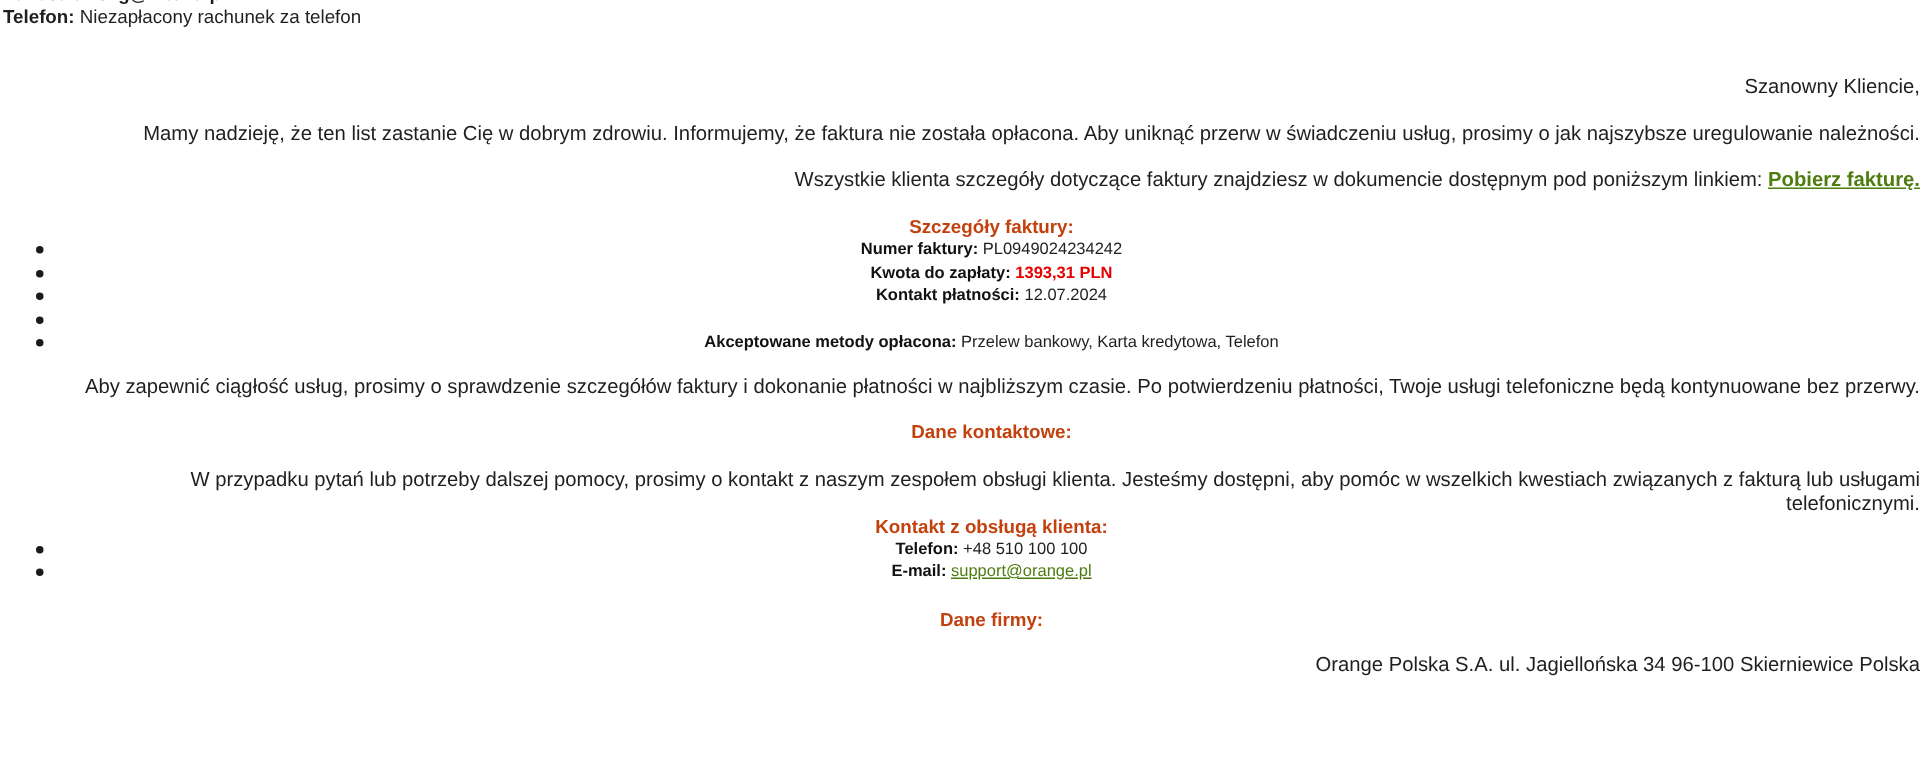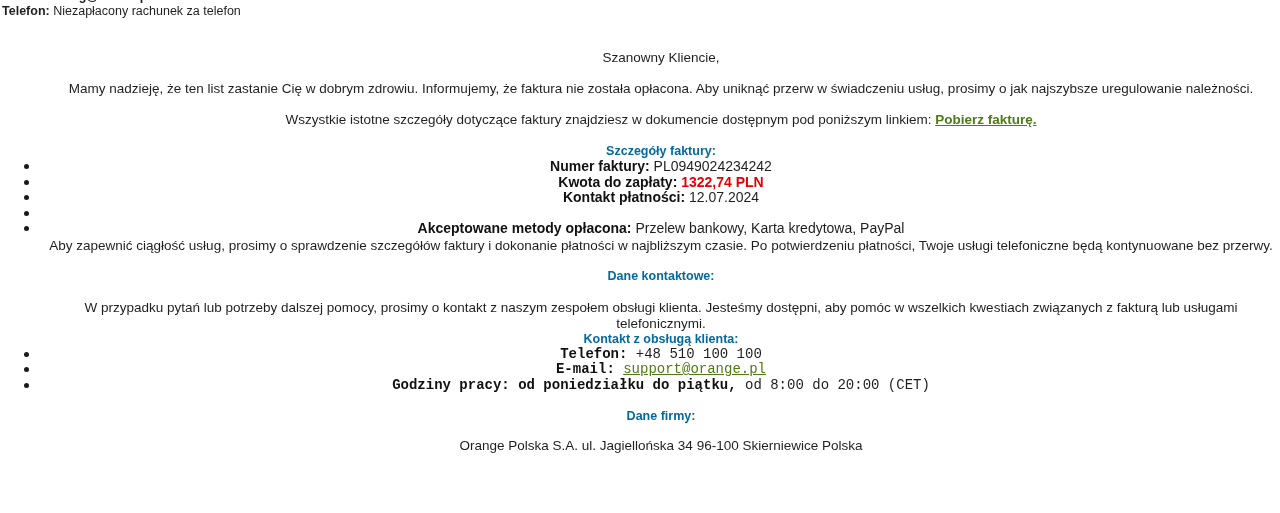--- a/index.html
+++ b/index.html
@@ -26,56 +26,57 @@
   .subject-line .lbl { font-weight: bold; }
 
   
   .content {
     padding-left: 42px;  
     text-align: center;
   }
   .para {
     font-size: 13.5px;
     line-height: 16px;
+    text-align: right;
   }
   .heading {
     font-size: 12.5px;
     line-height: 15px;
     font-weight: bold;
-    color: #0369a1;
+    color: #c2410c;
   }
   .greeting   { margin-top: 31px; }
   .intro      { margin-top: 15px; }
   .link-sent  { margin-top: 15px; }
   .h-invoice  { margin-top: 16px; }
-  .continuity { margin-top: 1px; }
+  .continuity { margin-top: 13px; }
   .h-contact  { margin-top: 15px; }
   .contact-p  { margin-top: 16px; }
   .h-support  { }
   .h-company  { margin-top: 16px; }
   .company    { margin-top: 14px; }
 
   a.link {
     color: #4d7c0f;
     text-decoration: underline;
     cursor: pointer;
   }
   a.link.bold { font-weight: bold; }
 
   
   ul.bullet-list {
     list-style: none;
     text-align: center;
-    font-size: 14px;
+    font-size: 11px;
     line-height: 15.5px;
     margin: 0;
     padding: 0;
   }
   .list-invoice { margin-top: 18px; }
-  .list-support { margin-top: 20px; font-family: Liberation Mono, monospace; }
+  .list-support { margin-top: 20px; }
   ul.bullet-list li {
     position: relative;
     min-height: 15.5px;
   }
   ul.bullet-list li .dot {
     position: absolute;
     left: -18px;          
     top: 5px;
     width: 5px;
     height: 5px;
@@ -96,49 +97,49 @@
   </div>
 </div>
 
 <div class="content">
 
   <div class="para greeting">Szanowny Kliencie,</div>
 
   <div class="para intro">Mamy nadzieję, że ten list zastanie Cię w dobrym zdrowiu. Informujemy, że faktura nie została opłacona. Aby uniknąć przerw w świadczeniu usług, prosimy o jak najszybsze uregulowanie należności.</div>
 
   <div class="para link-sent">
-    <span>Wszystkie istotne szczegóły dotyczące faktury znajdziesz w dokumencie dostępnym pod poniższym linkiem:</span>
+    <span>Wszystkie klienta szczegóły dotyczące faktury znajdziesz w dokumencie dostępnym pod poniższym linkiem:</span>
     <a class="link bold">Pobierz fakturę.</a>
   </div>
 
   <div class="heading h-invoice">Szczegóły faktury:</div>
 
   <ul class="bullet-list list-invoice">
     <li>
       <span class="dot"></span>
       <span class="lbl-b">Numer faktury:</span>
       <span>PL0949024234242</span>
     </li>
     <li>
       <span class="dot"></span>
       <span class="lbl-b">Kwota do zapłaty:</span>
-      <span class="val-red">1322,74 PLN</span>
+      <span class="val-red">1393,31 PLN</span>
     </li>
     <li>
       <span class="dot"></span>
       <span class="lbl-b">Kontakt płatności:</span>
       <span>12.07.2024</span>
     </li>
     <li>
       <span class="dot"></span>
     </li>
     <li>
       <span class="dot"></span>
       <span class="lbl-b">Akceptowane metody opłacona:</span>
-      <span>Przelew bankowy, Karta kredytowa, PayPal</span>
+      <span>Przelew bankowy, Karta kredytowa, Telefon</span>
     </li>
   </ul>
 
   <div class="para continuity">Aby zapewnić ciągłość usług, prosimy o sprawdzenie szczegółów faktury i dokonanie płatności w najbliższym czasie. Po potwierdzeniu płatności, Twoje usługi telefoniczne będą kontynuowane bez przerwy.</div>
 
   <div class="heading h-contact">Dane kontaktowe:</div>
 
   <div class="para contact-p">W przypadku pytań lub potrzeby dalszej pomocy, prosimy o kontakt z naszym zespołem obsługi klienta. Jesteśmy dostępni, aby pomóc w wszelkich kwestiach związanych z fakturą lub usługami telefonicznymi.</div>
 
   <div class="heading h-support">Kontakt z obsługą klienta:</div>
@@ -147,24 +148,19 @@
     <li>
       <span class="dot"></span>
       <span class="lbl-b">Telefon:</span>
       <span>+48 510 100 100</span>
     </li>
     <li>
       <span class="dot"></span>
       <span class="lbl-b">E-mail:</span>
       <a class="link">support@orange.pl</a>
     </li>
-    <li>
-      <span class="dot"></span>
-      <span class="lbl-b">Godziny pracy: od poniedziałku do piątku,</span>
-      <span>od 8:00 do 20:00 (CET)</span>
-    </li>
   </ul>
 
   <div class="heading h-company">Dane firmy:</div>
 
   <div class="para company">Orange Polska S.A. ul. Jagiellońska 34 96-100 Skierniewice Polska</div>
 
 </div>
 
 </body></html>

